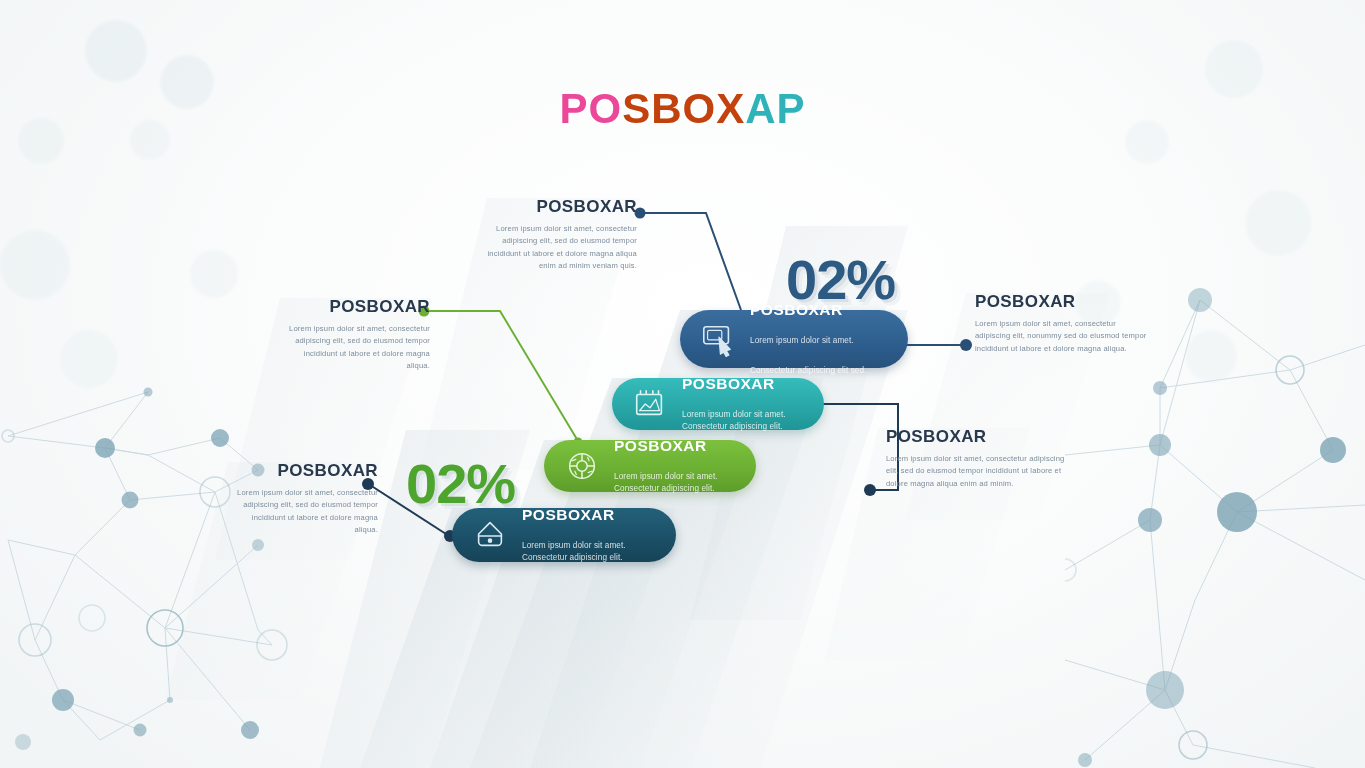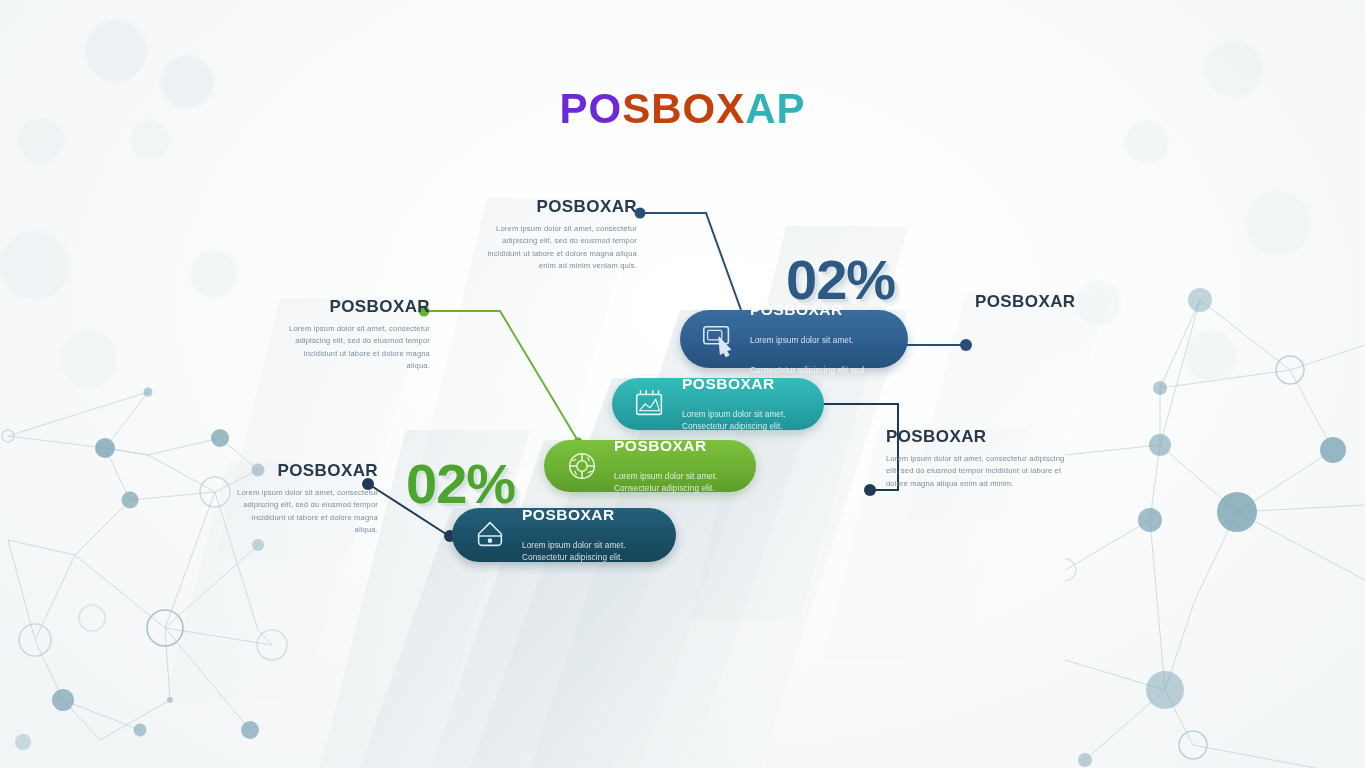--- a/index.html
+++ b/index.html
@@ -18,21 +18,21 @@
   .mol-left  { left:0;  width:300px; }
   .mol-right { right:0; width:300px; }
   .mol-blob { position:absolute; border-radius:50%; background:#dfeaee; opacity:.42; filter:blur(1px); }
 
   
   .title {
     position:absolute; top:88px; left:0; right:0; text-align:center;
     font-size:42px; font-weight:bold; letter-spacing:1px;
     line-height:1;
   }
-  .t-a { color:#6d28d9;text-align:right; }
+  .t-a { color:#ec4899;text-align:right; }
   .t-b { color:#c2410c; }
   .t-c { color:#2fb3b8; }
 
   
   .shadowlayer { position:absolute; inset:0; pointer-events:none; }
 
   
   .pill {
     position:absolute; display:flex; align-items:center;
     border-radius:999px; color:#fff; overflow:visible;
@@ -248,20 +248,21 @@
     <div class="bb">Lorem ipsum dolor sit amet, consectetur adipiscing elit, sed do eiusmod tempor incididunt ut labore et dolore magna aliqua.</div>
   </div>
 
   <div class="block" id="blk-loleft">
     <div class="bt">POSBOXAR</div>
     <div class="bb">Lorem ipsum dolor sit amet, consectetur adipiscing elit, sed do eiusmod tempor incididunt ut labore et dolore magna aliqua.</div>
   </div>
 
   <div class="block" id="blk-right1">
     <div class="bt">POSBOXAR</div>
+    <div class="bb">Lorem ipsum dolor sit amet, consectetur adipiscing elit, nonummy sed do eiusmod tempor incididunt ut labore et dolore magna aliqua.</div>
   </div>
 
   <div class="block" id="blk-right2">
     <div class="bt">POSBOXAR</div>
     <div class="bb">Lorem ipsum dolor sit amet, consectetur adipiscing elit, sed do eiusmod tempor incididunt ut labore et dolore magna aliqua enim ad minim.</div>
   </div>
 
   <div class="pill" id="pill-blue" style="background:linear-gradient(180deg,#3a6d9d 0%,#2e5f8f 55%,#27527c 100%); box-shadow:0 4px 10px rgba(40,70,100,.28);">
     <div class="pill-inner">
       <span class="pill-icon">

